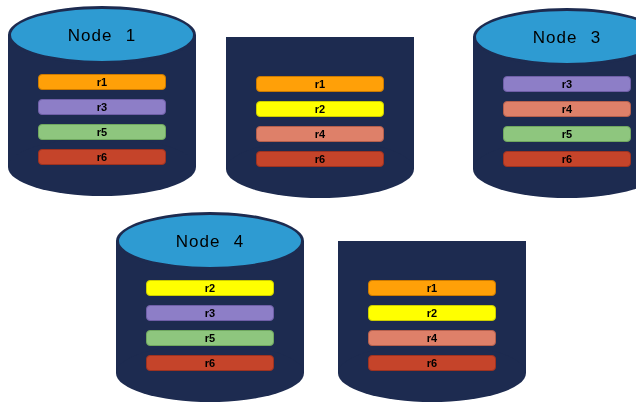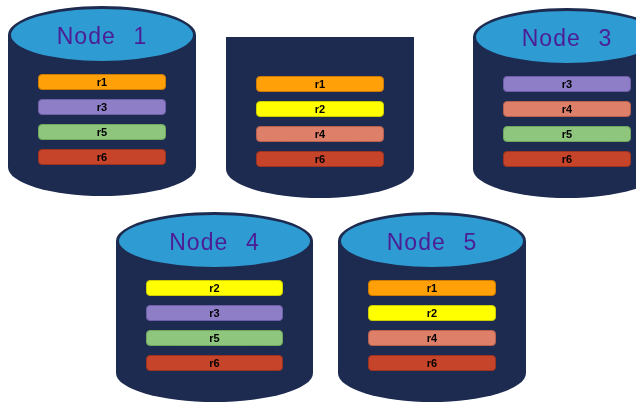--- a/index.html
+++ b/index.html
@@ -15,21 +15,21 @@
     overflow: hidden;
   }
   .cylinder {
     position: absolute;
     width: 188px;
     height: 190px;
   }
   .pos-0 { left: 8px;   top: 6px; }
   .pos-1 { left: 226px; top: 8px; }
   .pos-2 { left: 432px; top: 8px; margin-left: 41px; }
-  .pos-3 { left: 116px; top: 212px; padding-left: 9px; }
+  .pos-3 { left: 116px; top: 212px; }
   .pos-4 { left: 338px; top: 212px; }
 
   .cyl-body {
     position: absolute;
     left: 0; right: 0;
     top: 29px; bottom: 29px;
     background: var(--body);
   }
   .cyl-bottom {
     position: absolute;
@@ -46,22 +46,22 @@
     height: 58px;
     border-radius: 50%;
     background: var(--top);
     border: 3px solid var(--body);
     box-sizing: border-box;
     display: flex;
     align-items: center;
     justify-content: center;
   }
   .node-title {
-    color: #4c1d95;
-    font-size: 23px;
+    color: #000000;
+    font-size: 17px;
     letter-spacing: 1px;
     word-spacing: 0.45em;
     padding-top: 2px;
     white-space: nowrap;
   }
   .replica-list {
     position: absolute;
     left: 30px;
     right: 30px;
     top: 68px;
@@ -133,23 +133,20 @@
         <div class="replica-bar" style="background: rgb(255, 255, 0); border-color: rgb(204, 204, 0); color: rgb(0, 0, 0);">r2</div>
         <div class="replica-bar" style="background: rgb(141, 126, 199); border-color: rgb(111, 95, 168); color: rgb(0, 0, 0);">r3</div>
         <div class="replica-bar" style="background: rgb(142, 198, 126); border-color: rgb(111, 167, 95); color: rgb(0, 0, 0);">r5</div>
         <div class="replica-bar" style="background: rgb(197, 68, 42); border-color: rgb(158, 50, 32); color: rgb(0, 0, 0);">r6</div>
       </div>
   </div>
 
   <div class="cylinder pos-4" style="--body: #1D2B50; --top: #2E9BD2;">
     <div class="cyl-body"></div>
     <div class="cyl-bottom"></div>
-    <div class="cyl-top">
-      <span class="node-title">Node 5</span>
-    </div>
     <div class="replica-list">
         <div class="replica-bar" style="background: rgb(255, 160, 8); border-color: rgb(204, 122, 0); color: rgb(0, 0, 0);">r1</div>
         <div class="replica-bar" style="background: rgb(255, 255, 0); border-color: rgb(204, 204, 0); color: rgb(0, 0, 0);">r2</div>
         <div class="replica-bar" style="background: rgb(222, 128, 105); border-color: rgb(181, 95, 76); color: rgb(0, 0, 0);">r4</div>
         <div class="replica-bar" style="background: rgb(197, 68, 42); border-color: rgb(158, 50, 32); color: rgb(0, 0, 0);">r6</div>
       </div>
   </div>
 </div>
 
 </body></html>

